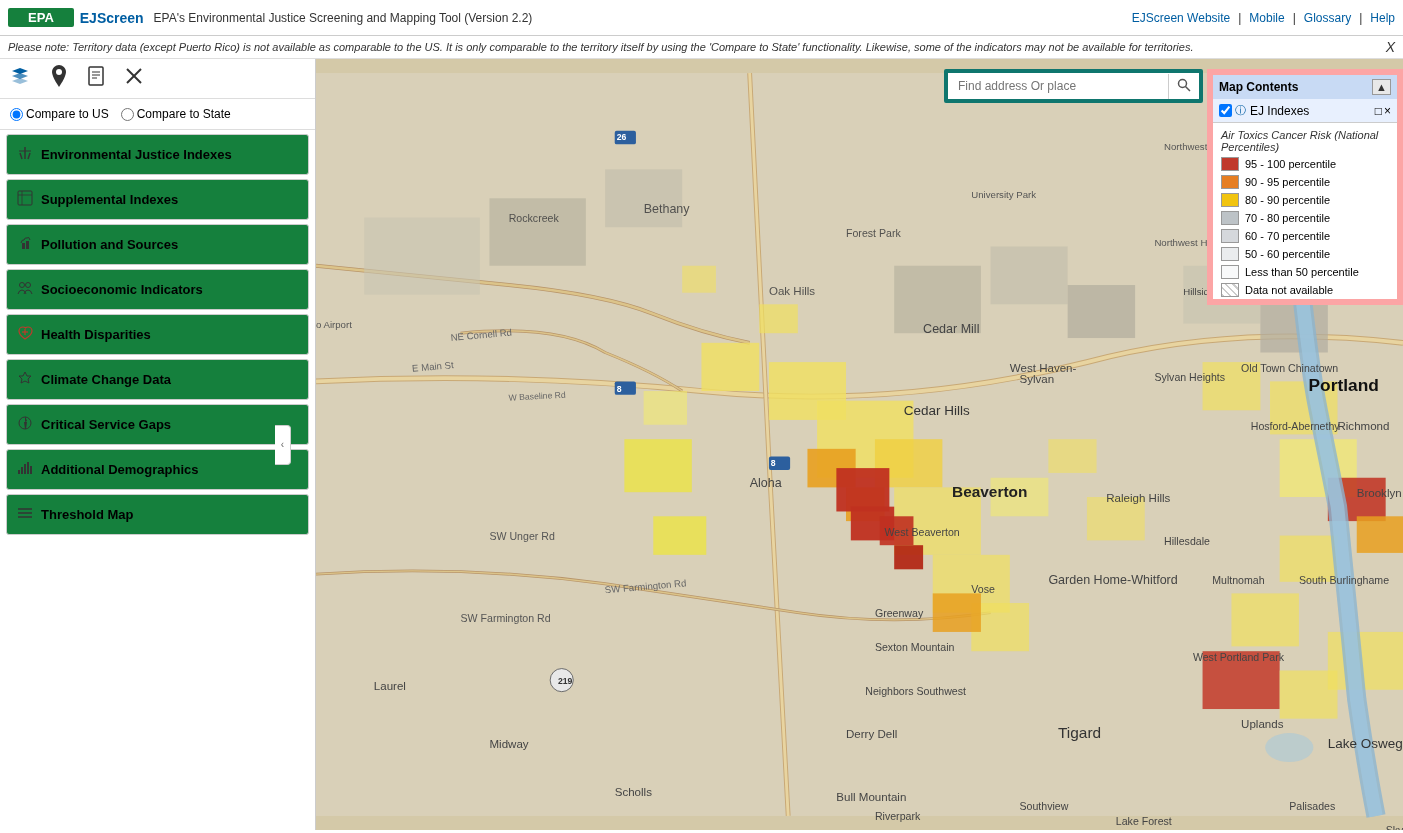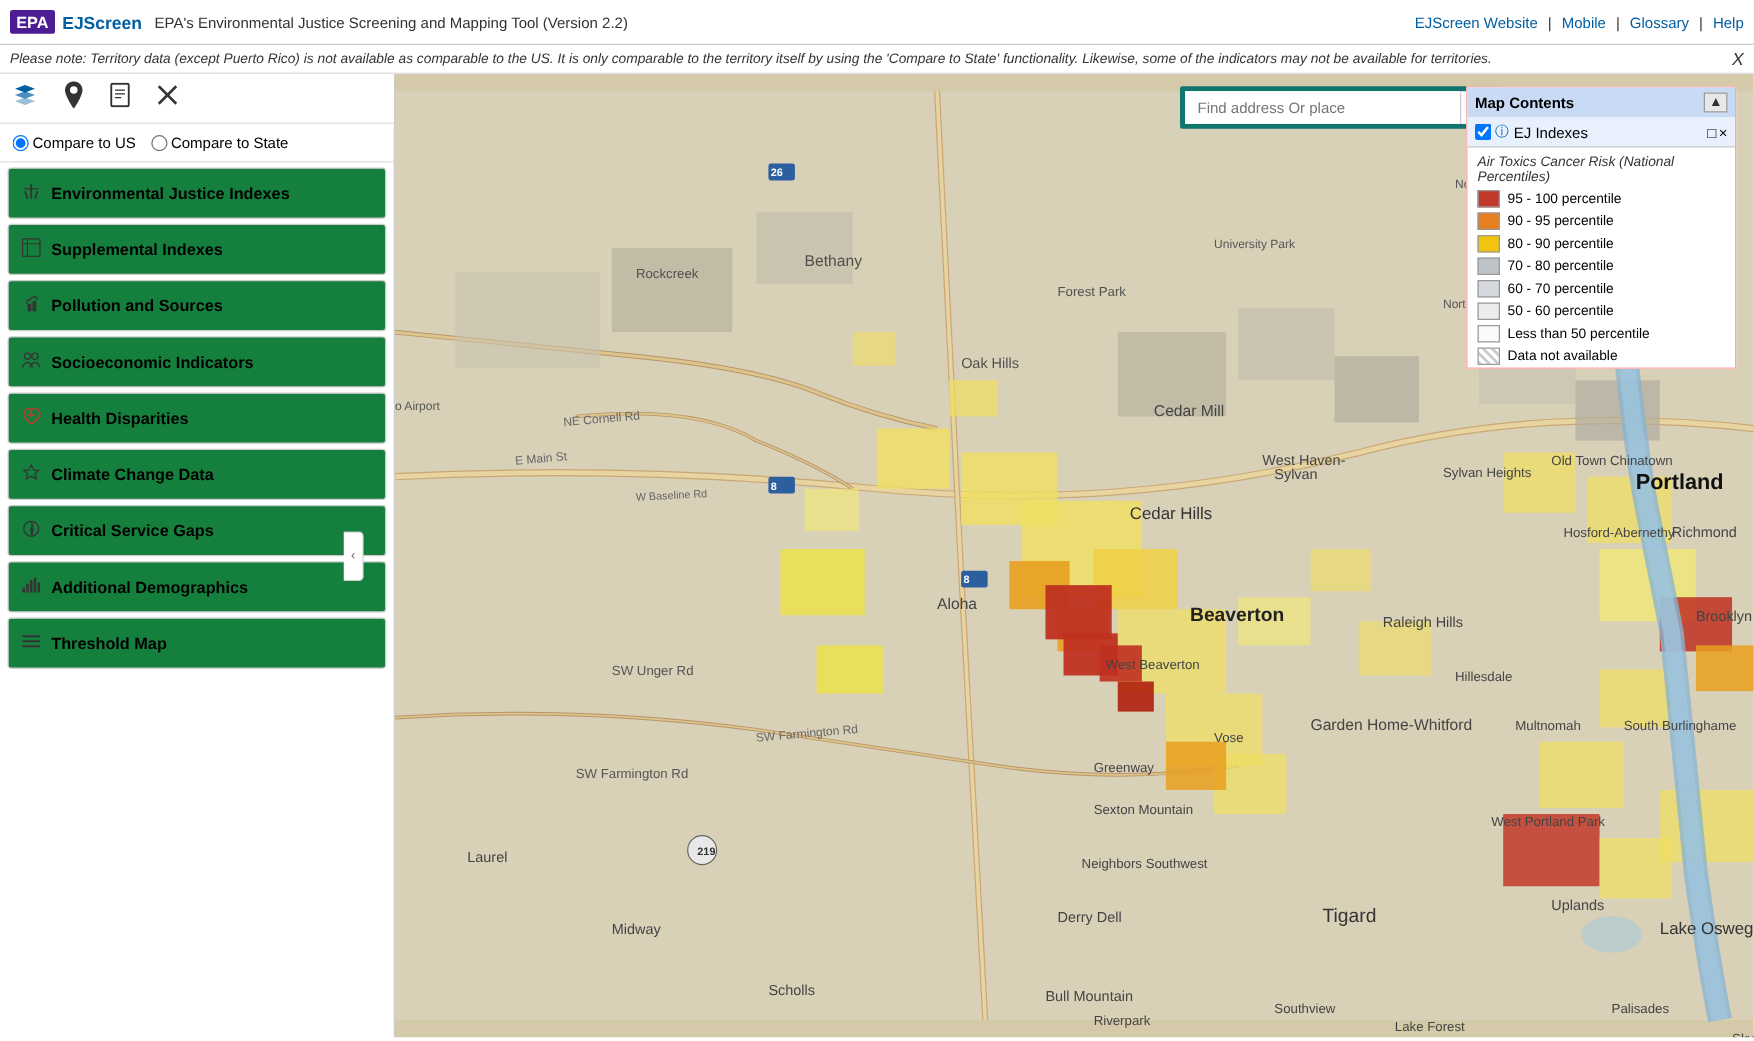--- a/index.html
+++ b/index.html
@@ -15,25 +15,25 @@
       height: 36px;
       position: relative;
       z-index: 100;
     }
     #header .logo-area {
       display: flex;
       align-items: center;
       gap: 6px;
     }
     #header .epa-logo {
-      background: #4c1d95;
+      background: #15803d;
       color: #fff;
       font-size: 13px;
       font-weight: bold;
-      padding: 2px 5px;
+      padding: 2px 20px;
       border-radius: 2px;
     }
     #header .ejscreen-title {
       font-size: 14px;
       font-weight: bold;
       color: #005ea2;
     }
     #header .app-subtitle {
       font-size: 12px;
       color: #333;
@@ -194,24 +194,24 @@
       border-left: 1px solid #ccc;
       padding: 4px 8px;
       cursor: pointer;
       font-size: 14px;
     }
 
     
     #map-contents {
       position: absolute;
       top: 10px;
-      right: 14px;
-      width: 216px;
+      right: 0;
+      width: 196px;
       background: #fff;
-      border: 1px solid #fca5a5;
+      border: 6px solid #fca5a5;
       z-index: 10;
     }
     #map-contents-header {
       background: #c8daf4;
       padding: 4px 6px;
       font-weight: bold;
       font-size: 12px;
       display: flex;
       align-items: center;
       justify-content: space-between;

